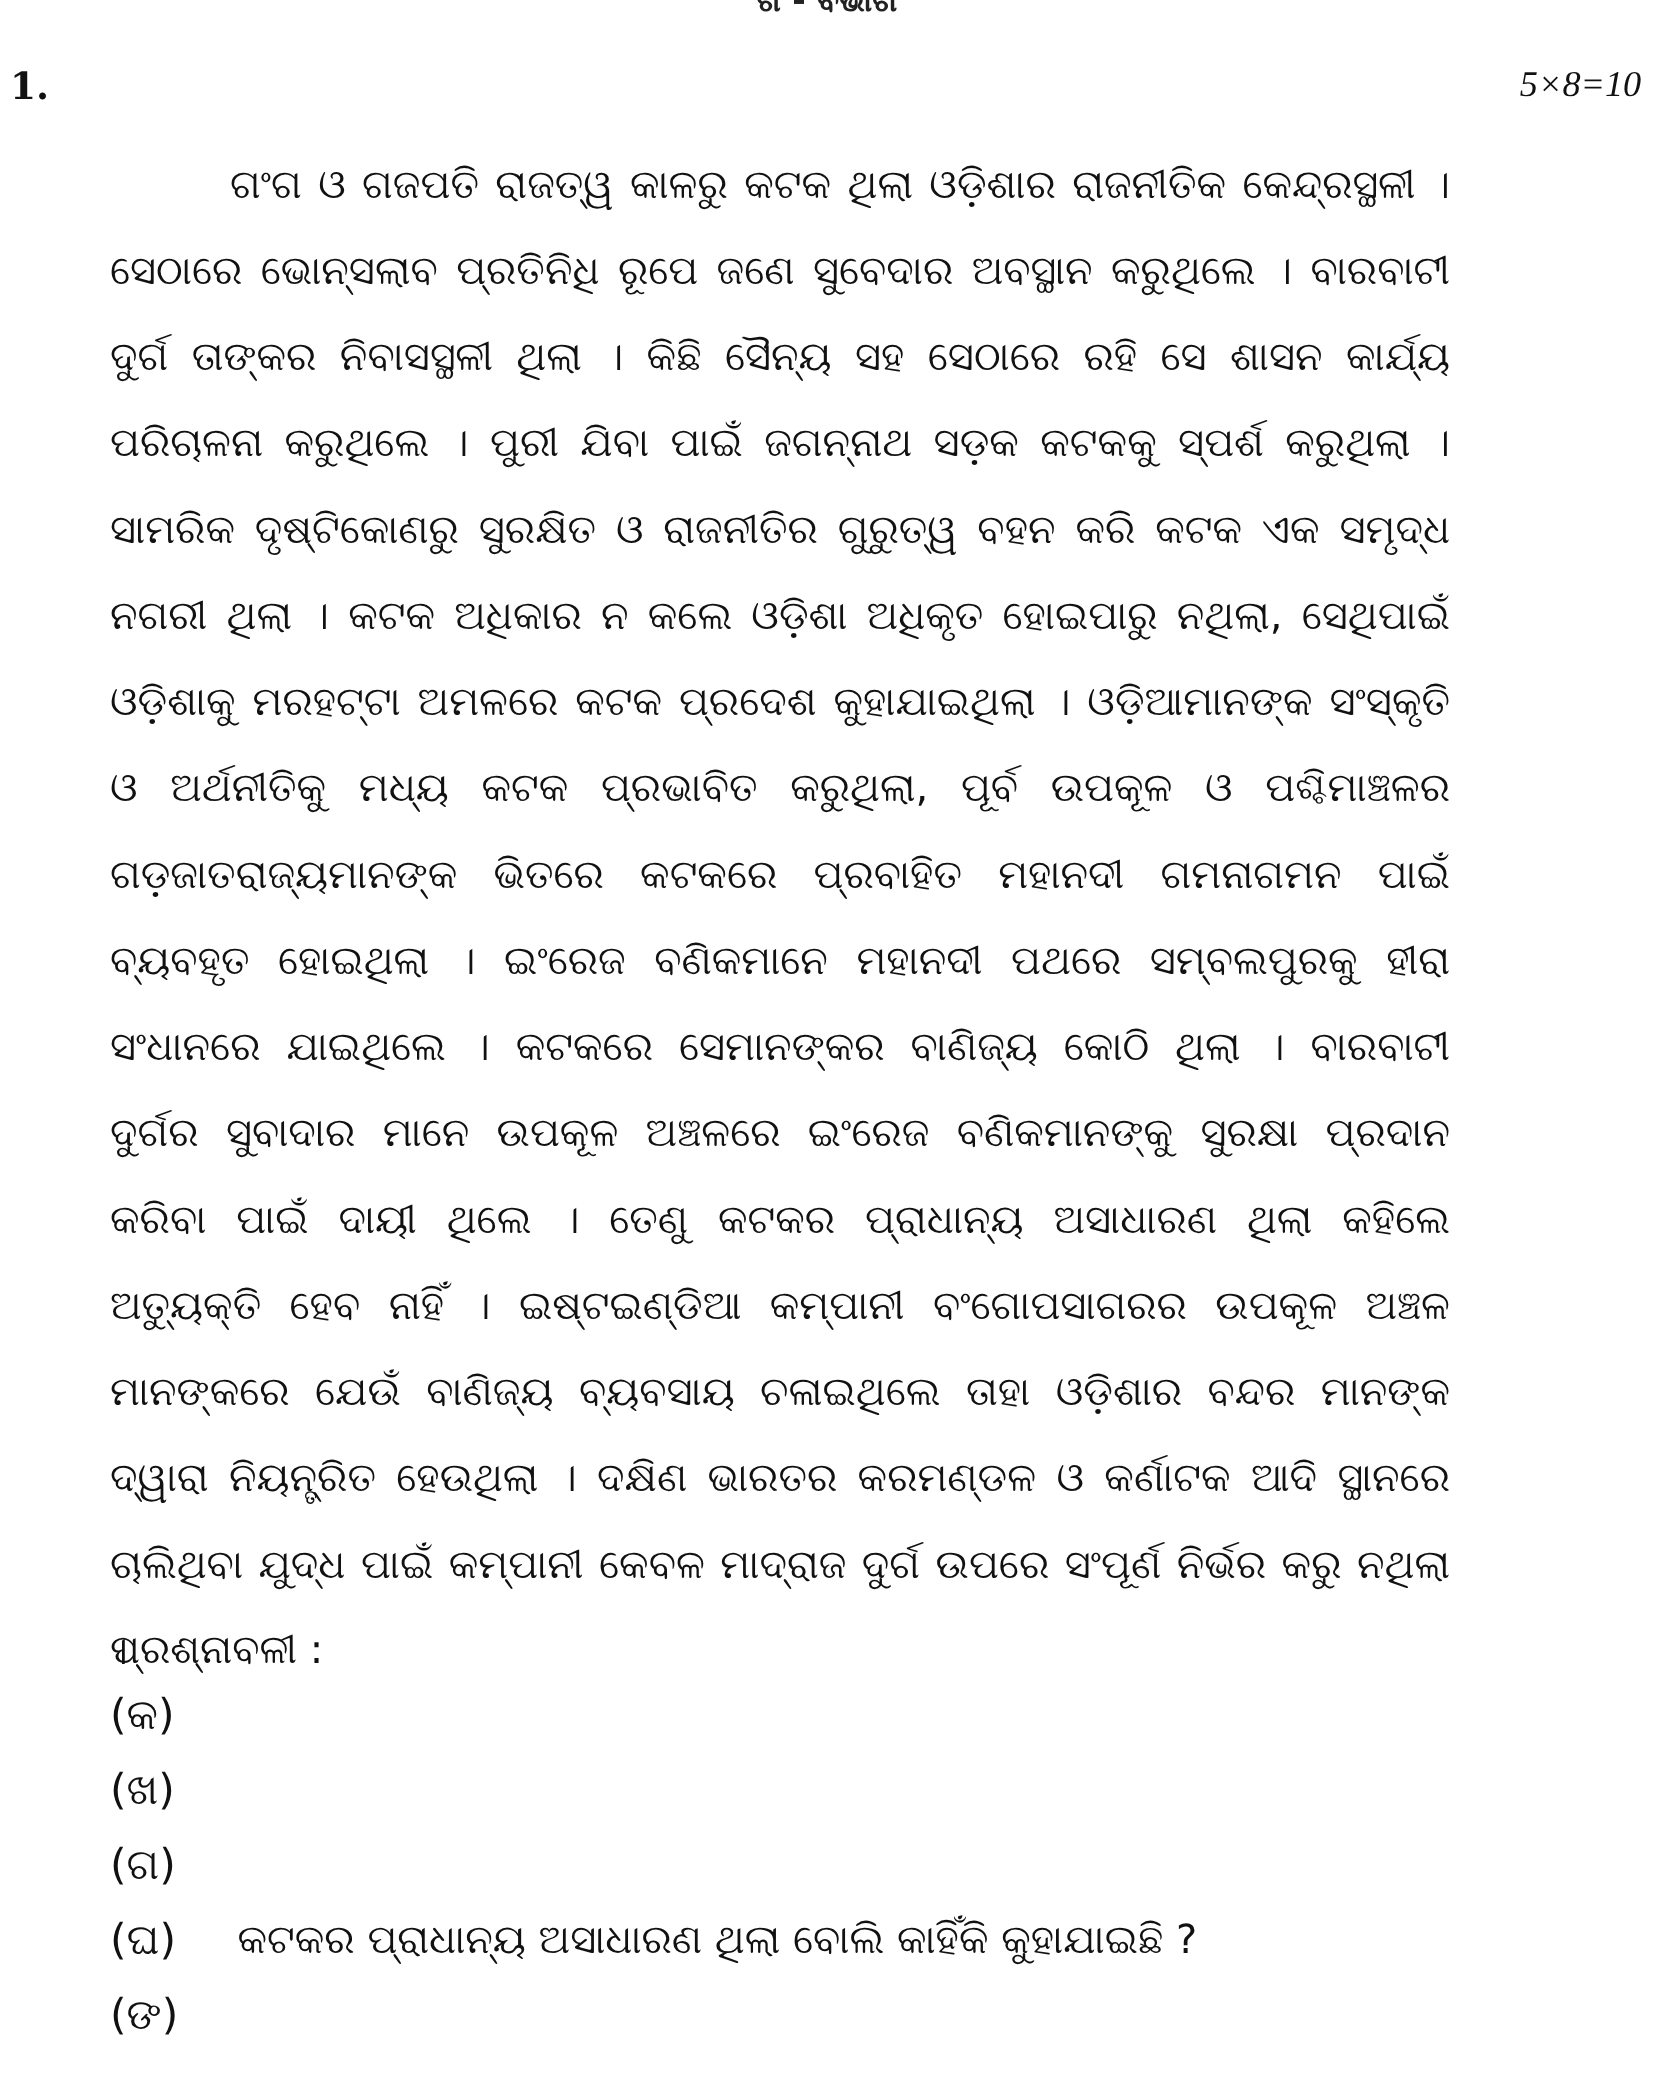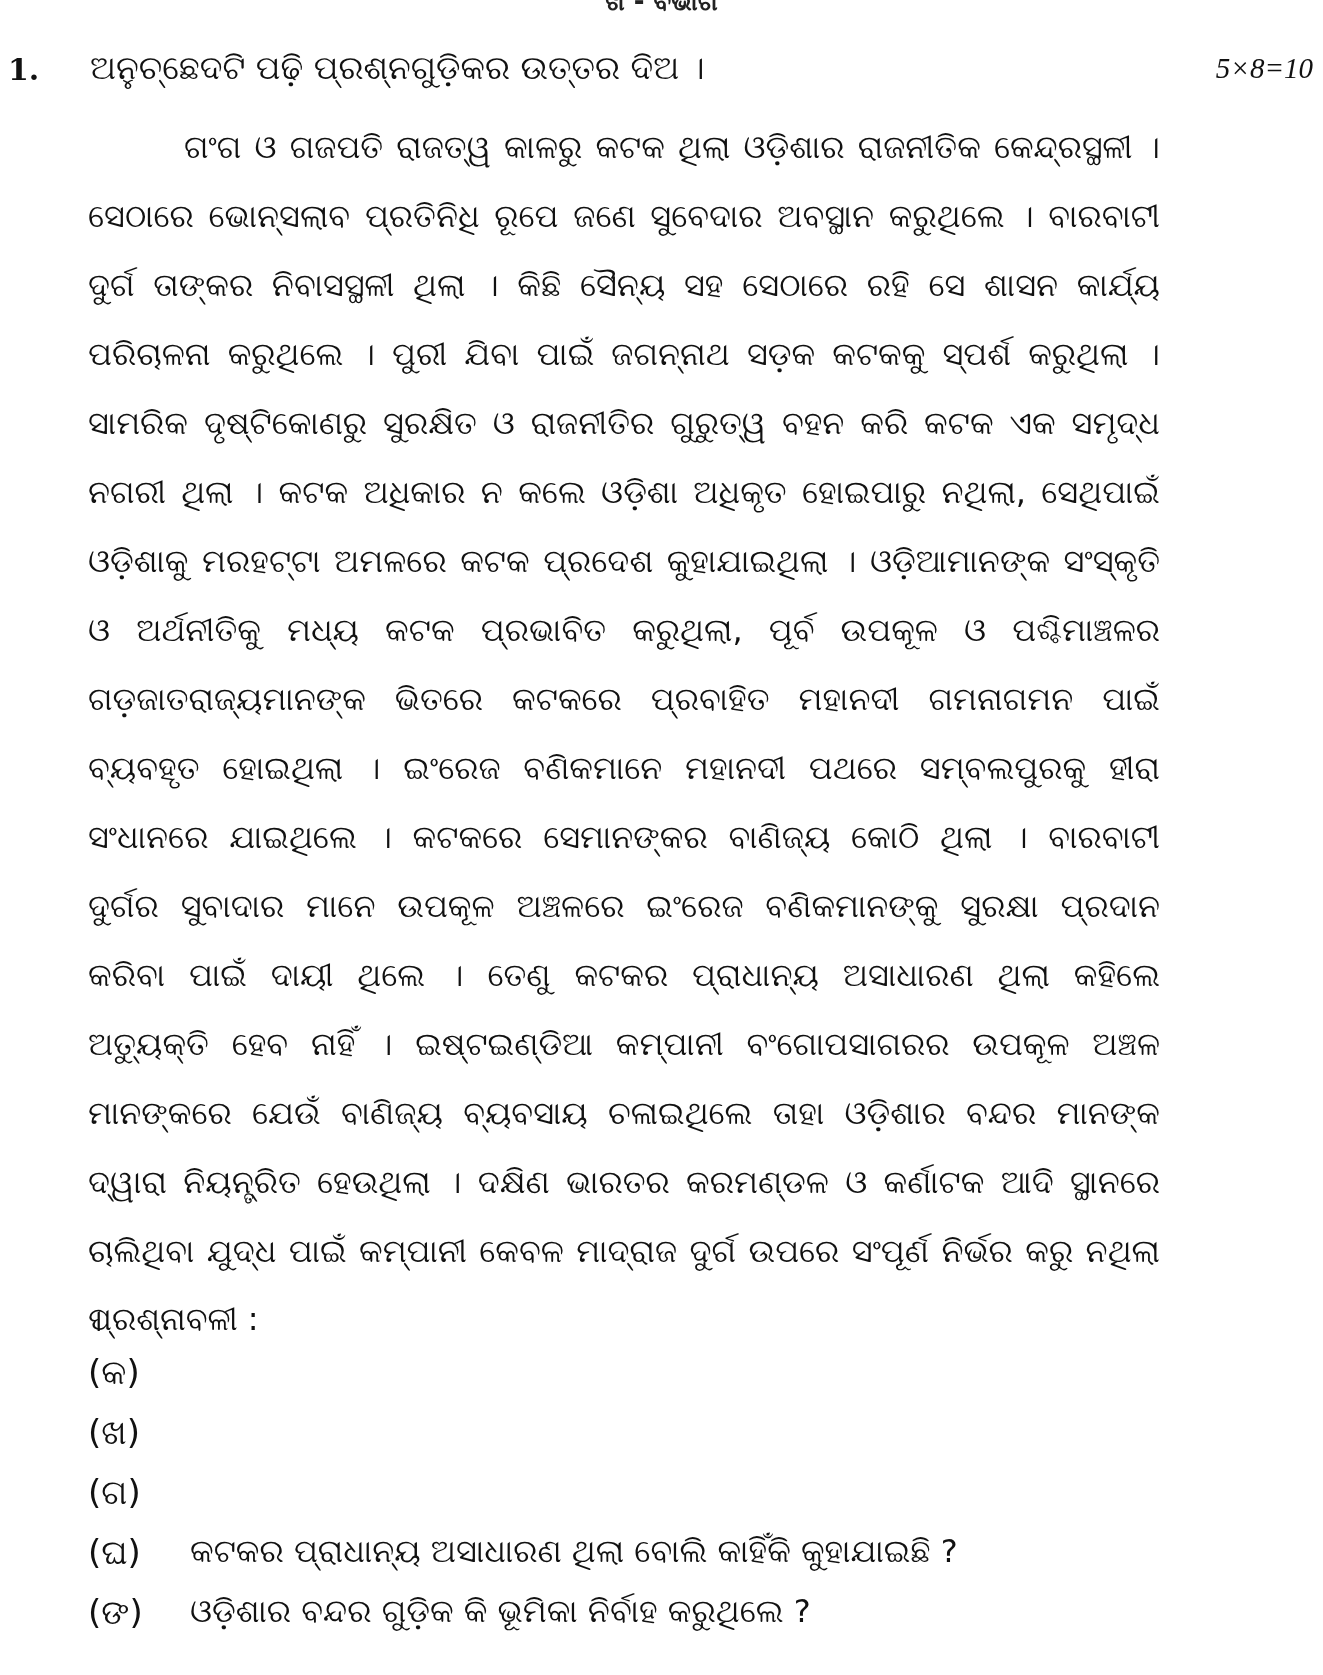--- a/index.html
+++ b/index.html
@@ -49,21 +49,20 @@
     position: absolute; left: 102px; top: 0;
   }
 </style>
 </head>
 <body>
 
 <div class="section-header">ଖ - ବିଭାଗ</div>
 
 <div class="q-row">
   <span class="q-num">1.</span>
-  <span class="q-instr">ଅନୁଚ୍ଛେଦଟି ପଢ଼ି ପ୍ରଶ୍ନଗୁଡ଼ିକର ଉତ୍ତର ଦିଅ ।</span>
   <span class="q-marks">5×8=10</span>
 </div>
 
 <div class="passage"><span class="indent"></span><span>ଗଂଗ ଓ ଗଜପତି ରାଜତ୍ୱ କାଳରୁ କଟକ ଥିଲା ଓଡ଼ିଶାର ରାଜନୀତିକ କେନ୍ଦ୍ରସ୍ଥଳୀ । ସେଠାରେ ଭୋନ୍‌ସଲାବ ପ୍ରତିନିଧି ରୂପେ ଜଣେ ସୁବେଦାର ଅବସ୍ଥାନ କରୁଥିଲେ । ବାରବାଟୀ ଦୁର୍ଗ ତାଙ୍କର ନିବାସସ୍ଥଳୀ ଥିଲା । କିଛି ସୈନ୍ୟ ସହ ସେଠାରେ ରହି ସେ ଶାସନ କାର୍ଯ୍ୟ ପରିଚାଳନା କରୁଥିଲେ । ପୁରୀ ଯିବା ପାଇଁ ଜଗନ୍ନାଥ ସଡ଼କ କଟକକୁ ସ୍ପର୍ଶ କରୁଥିଲା । ସାମରିକ ଦୃଷ୍ଟିକୋଣରୁ ସୁରକ୍ଷିତ ଓ ରାଜନୀତିର ଗୁରୁତ୍ୱ ବହନ କରି କଟକ ଏକ ସମୃଦ୍ଧ ନଗରୀ ଥିଲା । କଟକ ଅଧିକାର ନ କଲେ ଓଡ଼ିଶା ଅଧିକୃତ ହୋଇପାରୁ ନଥିଲା, ସେଥିପାଇଁ ଓଡ଼ିଶାକୁ ମରହଟ୍ଟା ଅମଳରେ କଟକ ପ୍ରଦେଶ କୁହାଯାଇଥିଲା । ଓଡ଼ିଆମାନଙ୍କ ସଂସ୍କୃତି ଓ ଅର୍ଥନୀତିକୁ ମଧ୍ୟ କଟକ ପ୍ରଭାବିତ କରୁଥିଲା, ପୂର୍ବ ଉପକୂଳ ଓ ପଶ୍ଚିମାଞ୍ଚଳର ଗଡ଼ଜାତରାଜ୍ୟମାନଙ୍କ ଭିତରେ କଟକରେ ପ୍ରବାହିତ ମହାନଦୀ ଗମନାଗମନ ପାଇଁ ବ୍ୟବହୃତ ହୋଇଥିଲା । ଇଂରେଜ ବଣିକମାନେ ମହାନଦୀ ପଥରେ ସମ୍ବଲପୁରକୁ ହୀରା ସଂଧାନରେ ଯାଇଥିଲେ । କଟକରେ ସେମାନଙ୍କର ବାଣିଜ୍ୟ କୋଠି ଥିଲା । ବାରବାଟୀ ଦୁର୍ଗର ସୁବାଦାର ମାନେ ଉପକୂଳ ଅଞ୍ଚଳରେ ଇଂରେଜ ବଣିକମାନଙ୍କୁ ସୁରକ୍ଷା ପ୍ରଦାନ କରିବା ପାଇଁ ଦାୟୀ ଥିଲେ । ତେଣୁ କଟକର ପ୍ରାଧାନ୍ୟ ଅସାଧାରଣ ଥିଲା କହିଲେ ଅତ୍ୟୁକ୍ତି ହେବ ନାହିଁ । ଇଷ୍ଟଇଣ୍ଡିଆ କମ୍ପାନୀ ବଂଗୋପସାଗରର ଉପକୂଳ ଅଞ୍ଚଳ ମାନଙ୍କରେ ଯେଉଁ ବାଣିଜ୍ୟ ବ୍ୟବସାୟ ଚଳାଇଥିଲେ ତାହା ଓଡ଼ିଶାର ବନ୍ଦର ମାନଙ୍କ ଦ୍ୱାରା ନିୟନ୍ତ୍ରିତ ହେଉଥିଲା । ଦକ୍ଷିଣ ଭାରତର କରମଣ୍ଡଳ ଓ କର୍ଣାଟକ ଆଦି ସ୍ଥାନରେ ଚାଲିଥିବା ଯୁଦ୍ଧ ପାଇଁ କମ୍ପାନୀ କେବଳ ମାଦ୍ରାଜ ଦୁର୍ଗ ଉପରେ ସଂପୂର୍ଣ ନିର୍ଭର କରୁ ନଥିଲା ।</span></div>
 
 <div class="questions-heading">ପ୍ରଶ୍ନାବଳୀ :</div>
 
 <div class="questions">
   <div class="question">
     <span class="label">(କ)</span>
@@ -73,15 +72,14 @@
   </div>
   <div class="question">
     <span class="label">(ଗ)</span>
   </div>
   <div class="question">
     <span class="label">(ଘ)</span>
     <span class="text">କଟକର ପ୍ରାଧାନ୍ୟ ଅସାଧାରଣ ଥିଲା ବୋଲି କାହିଁକି କୁହାଯାଇଛି ?</span>
   </div>
   <div class="question">
     <span class="label">(ଙ)</span>
-    <span class="text">ଓଡ଼ିଶାର ବନ୍ଦର ଗୁଡ଼ିକ କି ଭୂମିକା ନିର୍ବାହ କରୁଥିଲେ ?</span>
   </div>
 </div>
 
 </body></html>

